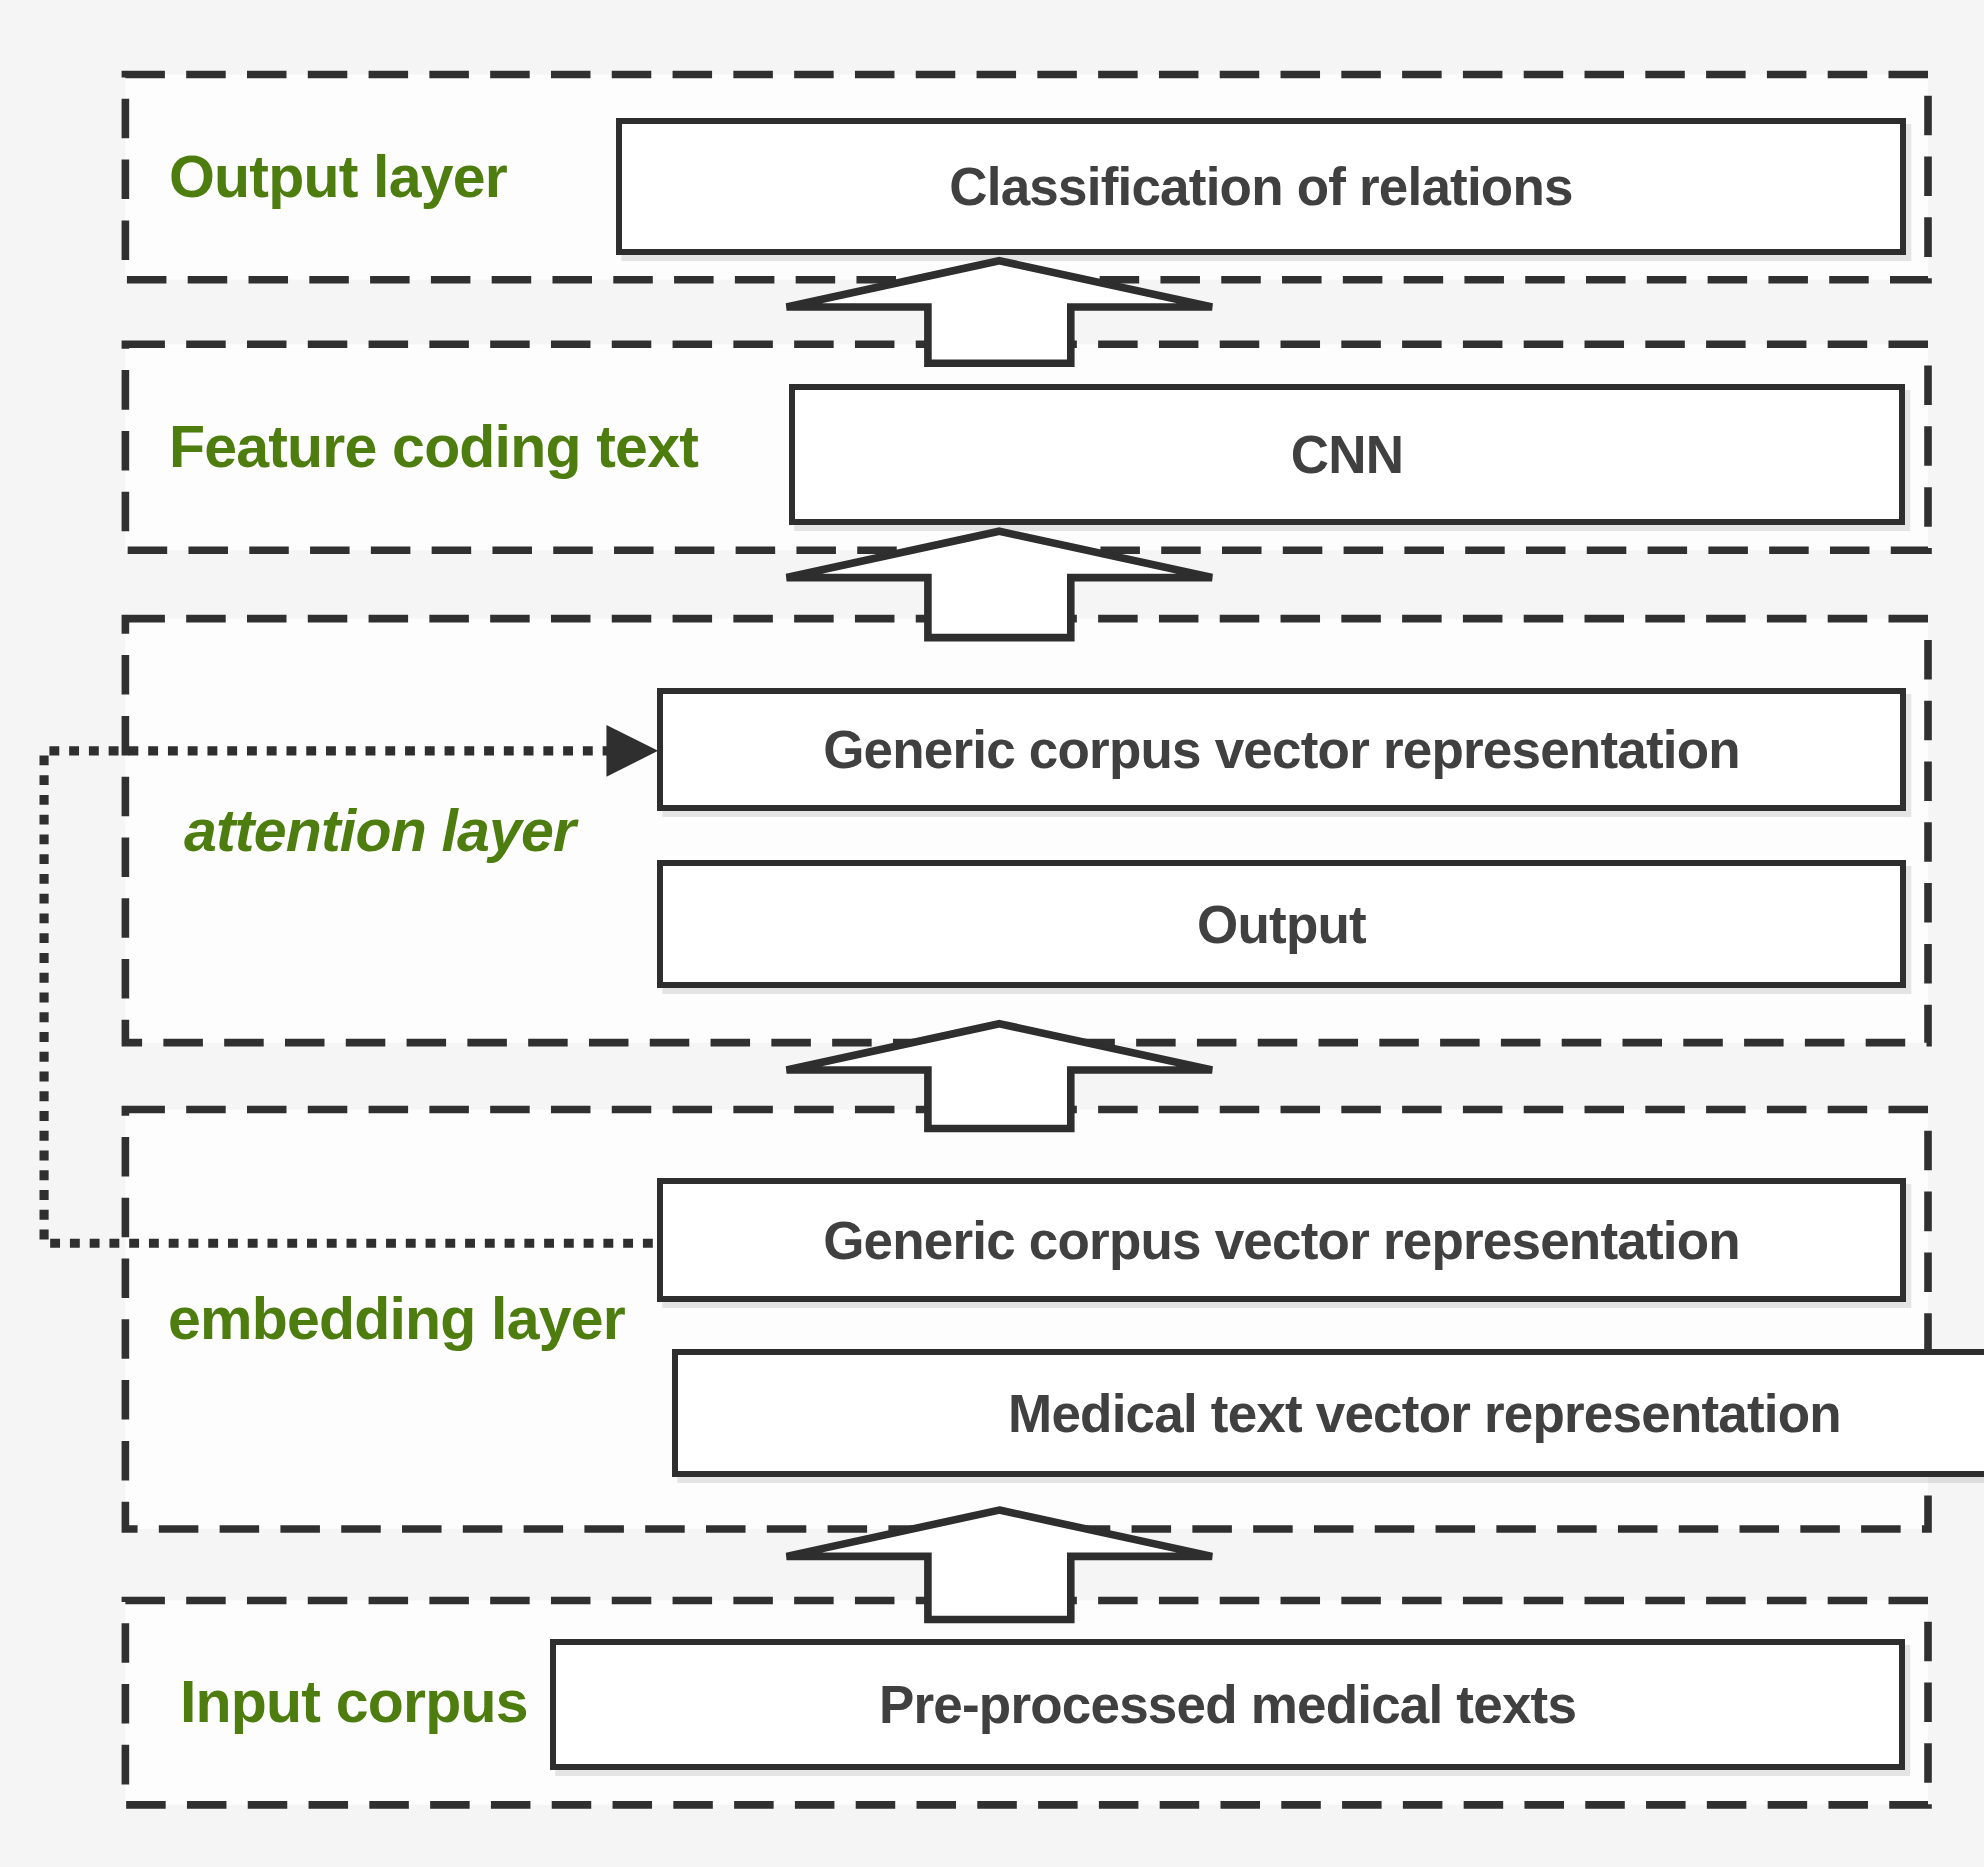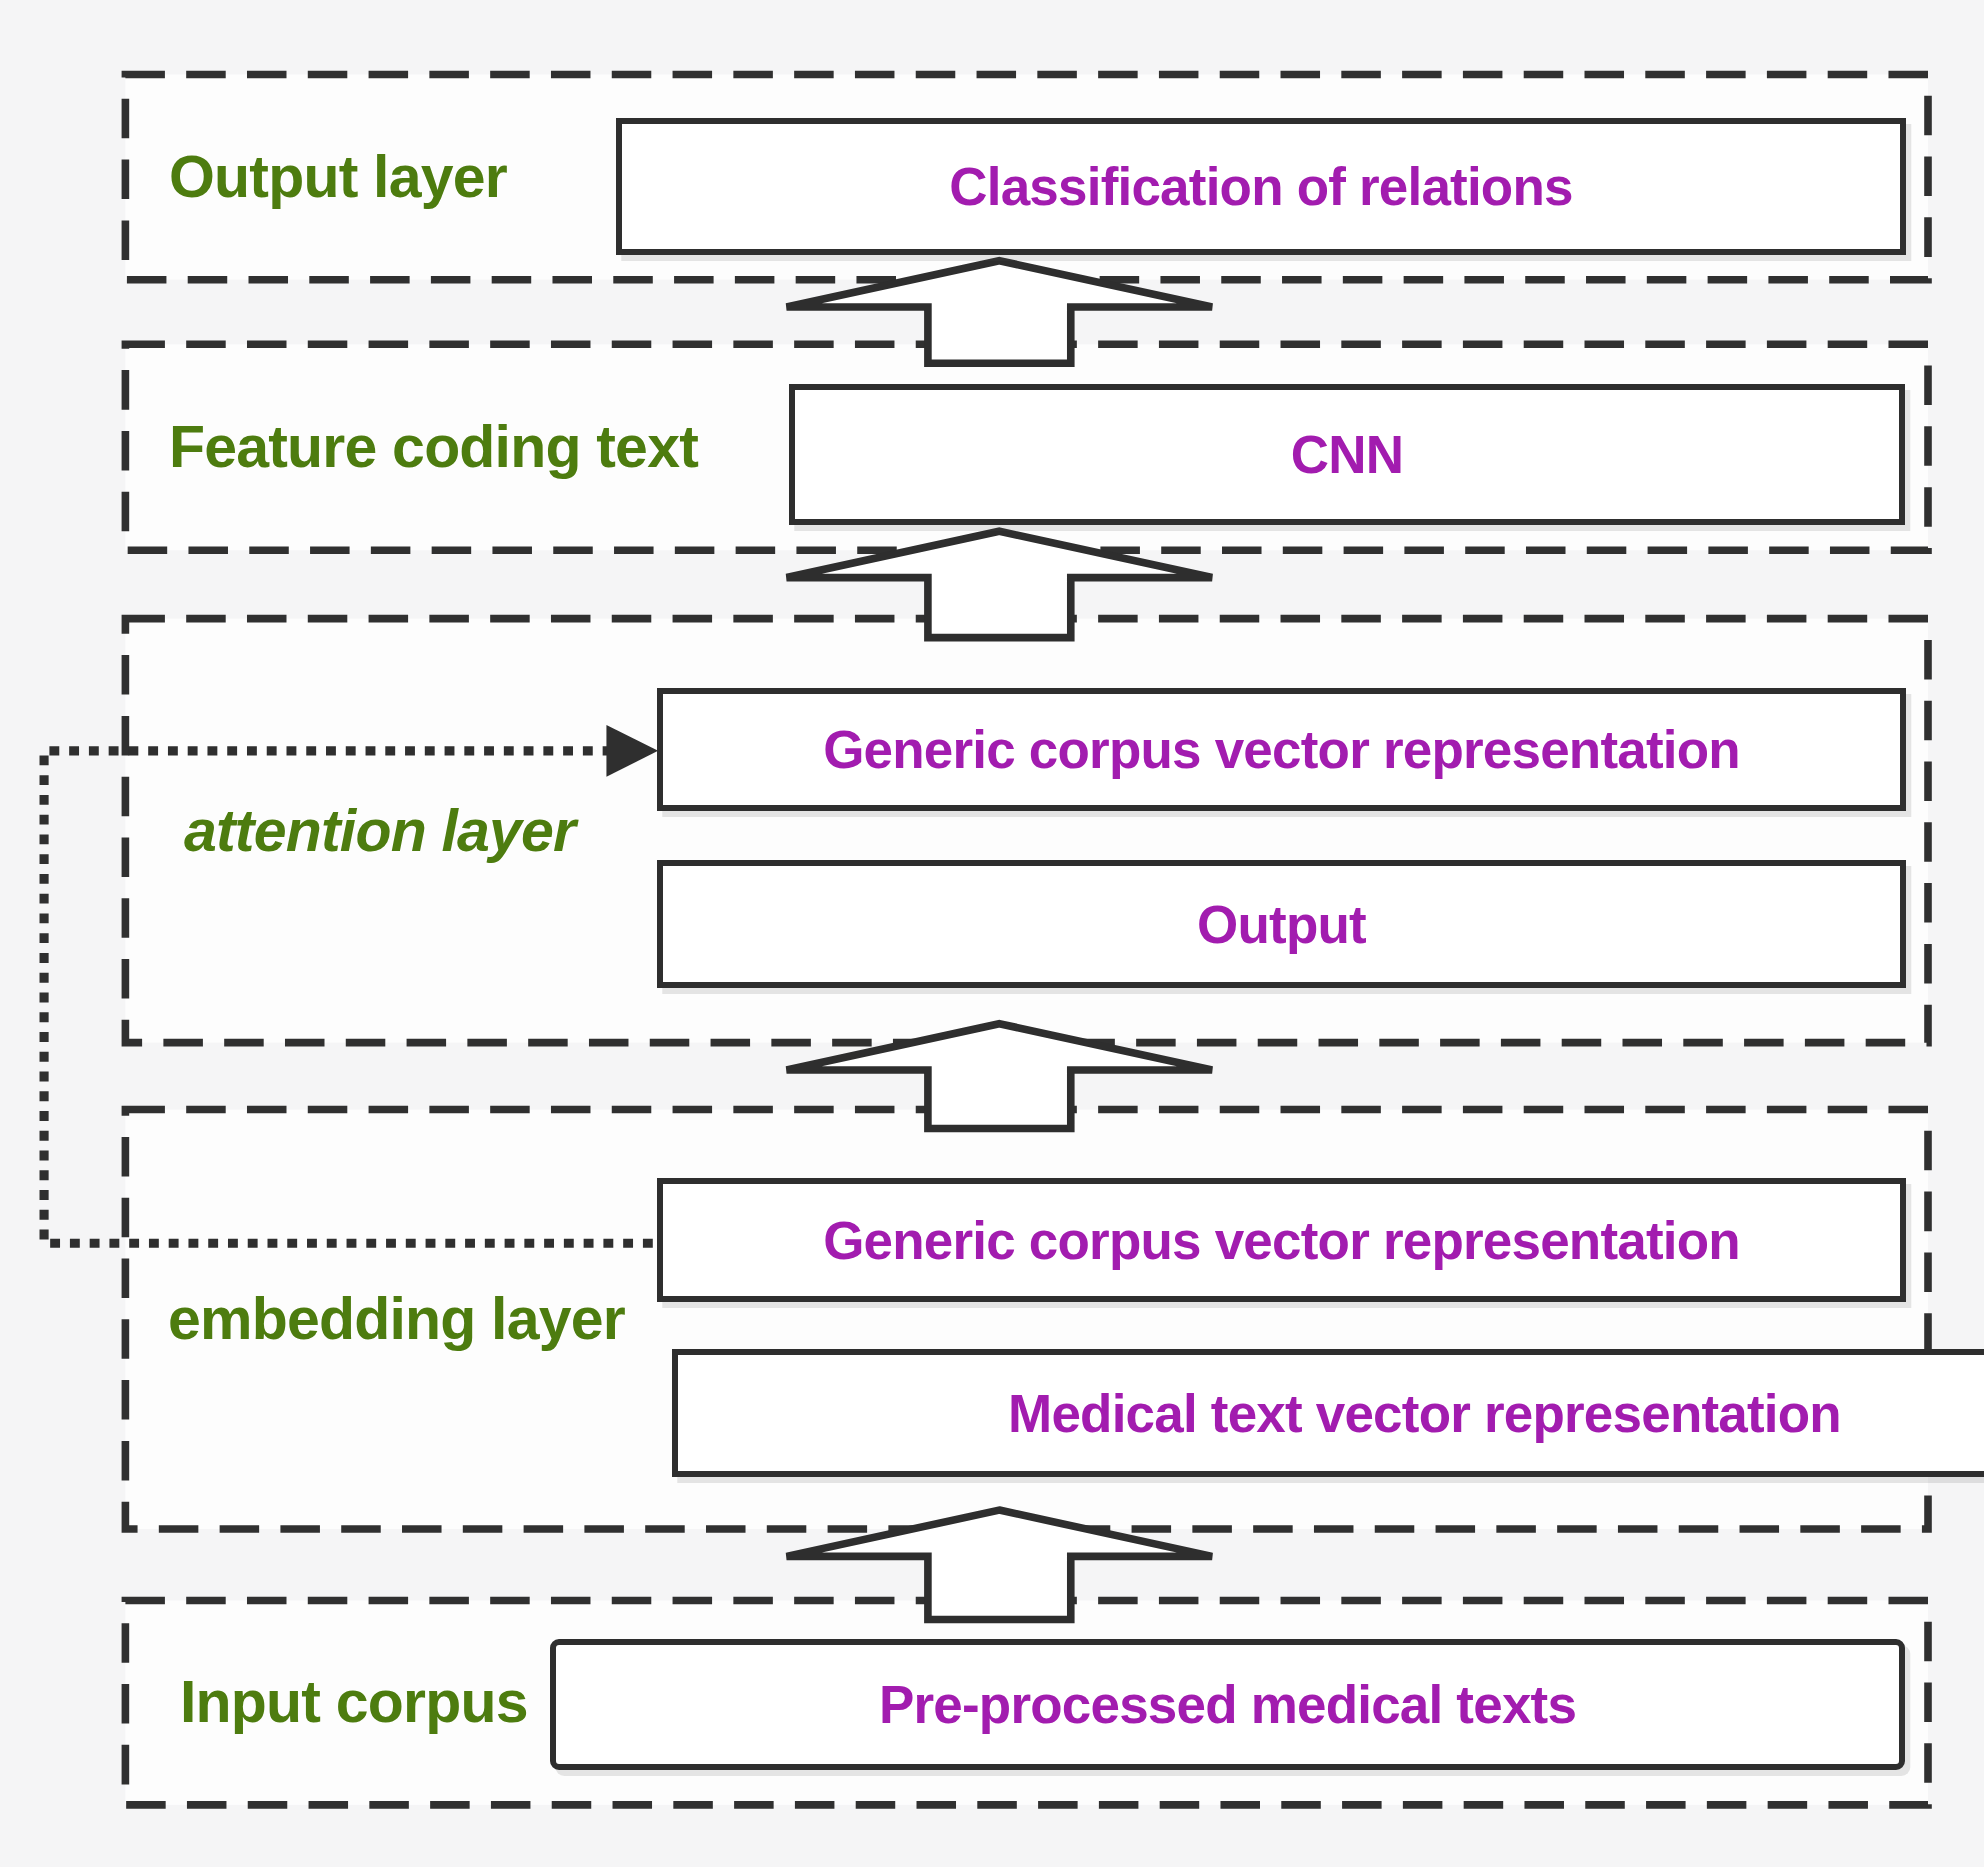--- a/index.html
+++ b/index.html
@@ -55,40 +55,40 @@
   }
   .nodebox {
     position: absolute;
     box-sizing: border-box;
     background: #ffffff;
     border: 6.8px solid #2e2e2e;
     box-shadow: 5.3px 6px 0 rgba(80,80,80,0.14);
     display: flex;
     align-items: center;
     justify-content: center;
-    color: #a21caf;
+    color: #404040;
     font-size: 53px;
     font-weight: 700;
     white-space: nowrap;
     letter-spacing: -0.8px;
   }
   
   .l1 { left: 169px; top: 74px;   height: 205px; }
   .l2 { left: 169px; top: 344px;  height: 206px; }
   .l3 { left: 184px; top: 619px;  height: 424px; font-style: italic; }
   .l4 { left: 168px; top: 1109px; height: 419px; }
   .l5 { left: 180px; top: 1600px; height: 204px; }
   
   .b1 { left: 616px;  top: 118px;  width: 1290px; height: 137px; }
   .b2 { left: 789px; top: 384px;  width: 1116px; height: 141px; }
   .b3 { left: 657px;  top: 688px;  width: 1249px; height: 123px; }
   .b4 { left: 657px;  top: 860px; width: 1249px; height: 128px; }
   .b5 { left: 657px;  top: 1178px; width: 1249px; height: 124px; }
   .b6 { left: 672px;  top: 1349px; width: 1505px; height: 128px; text-align: center; }
-  .b7 { left: 550px;  top: 1639px; width: 1355px; height: 131px; border-radius: 9px; }
+  .b7 { left: 550px;  top: 1639px; width: 1355px; height: 131px; }
 </style>
 </head>
 <body>
 
 <div id="canvas">
 
   <svg id="diagram-svg" viewBox="0 0 2612 2458" aria-hidden="true">
 
     <rect class="row-frame" x="165" y="98" width="2372" height="270"></rect>
     <rect class="row-frame" x="165" y="453" width="2372" height="271"></rect>

